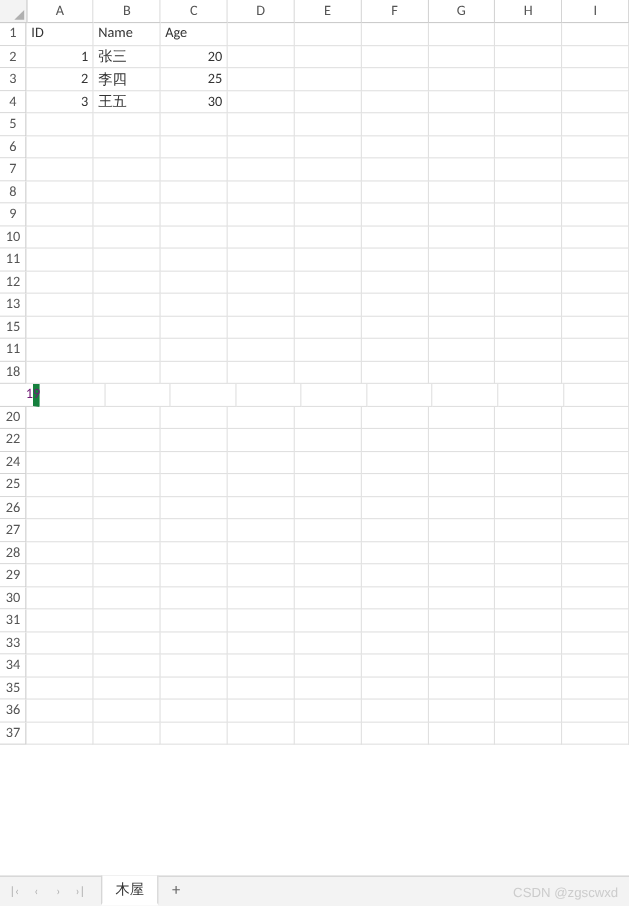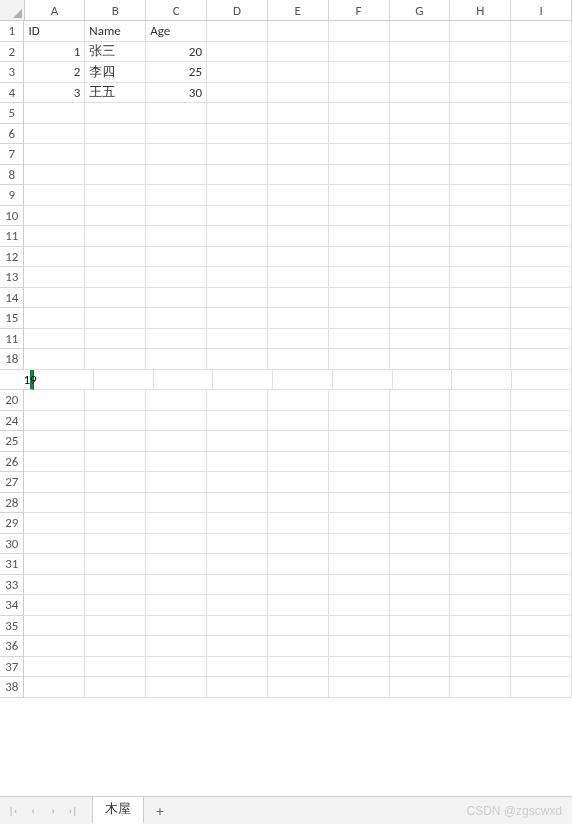--- a/index.html
+++ b/index.html
@@ -69,22 +69,22 @@
       border-bottom: 1px solid #d4d4d4;
       display: flex;
       align-items: center;
       justify-content: center;
       color: #555;
       font-size: 13px;
       background: #fff;
       cursor: pointer;
     }
     .row-header.active {
-      border-right: 4px solid #15803d;
-      color: #000000;
+      border-right: 6px solid #15803d;
+      color: #701a75;
       padding-left: 30px;
     }
     .cell {
       width: 62px;
       height: 20.5px;
       border-right: 1px solid #e0e0e0;
       border-bottom: 1px solid #e0e0e0;
       padding: 0 4px;
       display: flex;
       align-items: center;
@@ -118,21 +118,21 @@
       height: 26px;
       display: flex;
       align-items: center;
       justify-content: center;
       color: #aaa;
       font-size: 11px;
       cursor: pointer;
     }
     .tabs {
       display: flex;
-      align-items: center;
+      align-items: flex-start;
       height: 100%;
       padding-left: 6px;
     }
     .tab {
       padding: 4px 12px;
       background: #fff;
       border: 1px solid #ccc;
       border-top: none;
       border-bottom: 2px solid #fff;
       font-size: 13px;
@@ -331,32 +331,20 @@
       <div class="cell"></div>
       <div class="cell"></div>
       <div class="cell"></div>
       <div class="cell"></div>
       <div class="cell"></div>
       <div class="cell"></div>
       <div class="cell"></div>
       <div class="cell"></div>
     </div>
     <div class="data-row">
-      <div class="row-header">14</div>
-      <div class="cell"></div>
-      <div class="cell"></div>
-      <div class="cell"></div>
-      <div class="cell"></div>
-      <div class="cell"></div>
-      <div class="cell"></div>
-      <div class="cell"></div>
-      <div class="cell"></div>
-      <div class="cell"></div>
-    </div>
-    <div class="data-row">
       <div class="row-header">15</div>
       <div class="cell"></div>
       <div class="cell"></div>
       <div class="cell"></div>
       <div class="cell"></div>
       <div class="cell"></div>
       <div class="cell"></div>
       <div class="cell"></div>
       <div class="cell"></div>
       <div class="cell"></div>
@@ -403,20 +391,32 @@
       <div class="cell"></div>
       <div class="cell"></div>
       <div class="cell"></div>
       <div class="cell"></div>
       <div class="cell"></div>
       <div class="cell"></div>
       <div class="cell"></div>
       <div class="cell"></div>
     </div>
     <div class="data-row">
+      <div class="row-header">22</div>
+      <div class="cell"></div>
+      <div class="cell"></div>
+      <div class="cell"></div>
+      <div class="cell"></div>
+      <div class="cell"></div>
+      <div class="cell"></div>
+      <div class="cell"></div>
+      <div class="cell"></div>
+      <div class="cell"></div>
+    </div>
+    <div class="data-row">
       <div class="row-header">24</div>
       <div class="cell"></div>
       <div class="cell"></div>
       <div class="cell"></div>
       <div class="cell"></div>
       <div class="cell"></div>
       <div class="cell"></div>
       <div class="cell"></div>
       <div class="cell"></div>
       <div class="cell"></div>
@@ -548,32 +548,20 @@
       <div class="cell"></div>
       <div class="cell"></div>
       <div class="cell"></div>
       <div class="cell"></div>
       <div class="cell"></div>
       <div class="cell"></div>
       <div class="cell"></div>
     </div>
     <div class="data-row">
       <div class="row-header">37</div>
-      <div class="cell"></div>
-      <div class="cell"></div>
-      <div class="cell"></div>
-      <div class="cell"></div>
-      <div class="cell"></div>
-      <div class="cell"></div>
-      <div class="cell"></div>
-      <div class="cell"></div>
-      <div class="cell"></div>
-    </div>
-    <div class="data-row">
-      <div class="row-header">38</div>
       <div class="cell"></div>
       <div class="cell"></div>
       <div class="cell"></div>
       <div class="cell"></div>
       <div class="cell"></div>
       <div class="cell"></div>
       <div class="cell"></div>
       <div class="cell"></div>
       <div class="cell"></div>
     </div>

